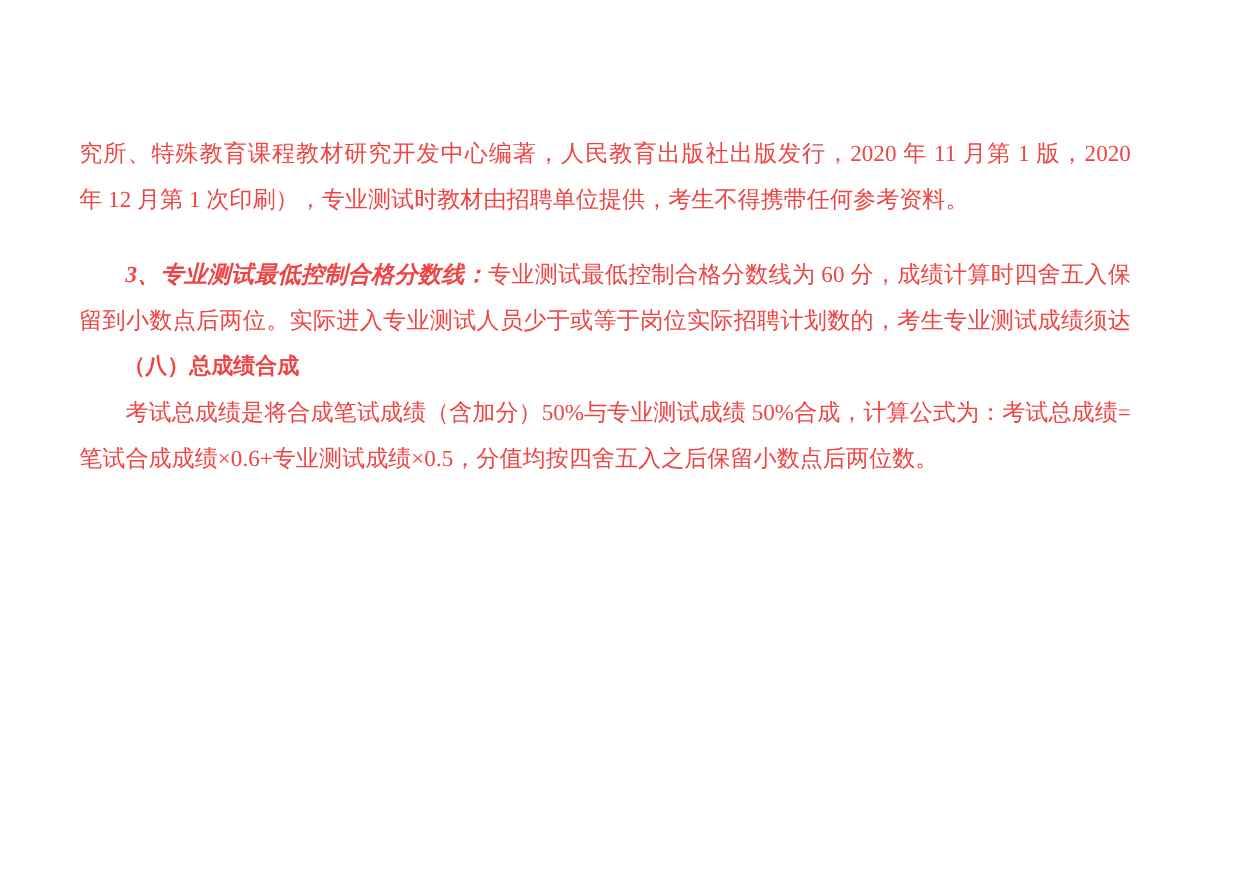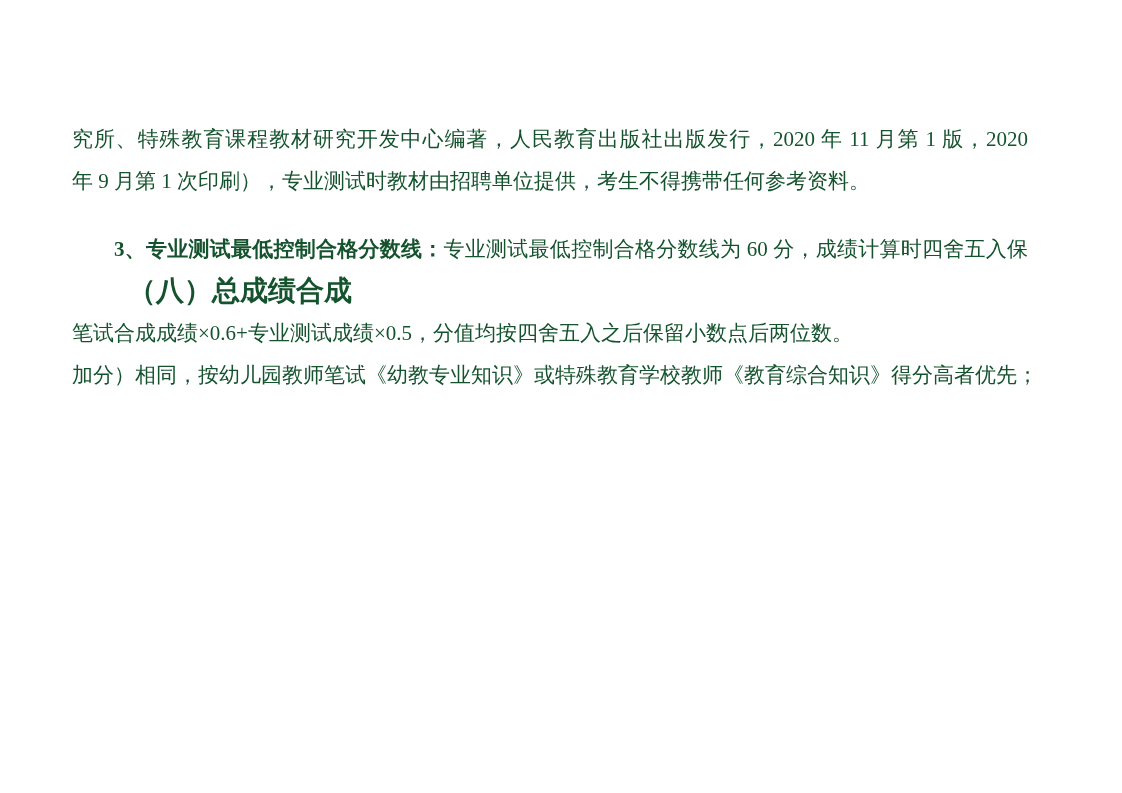--- a/index.html
+++ b/index.html
@@ -7,21 +7,21 @@
     padding: 0;
     background: #ffffff;
   }
   .page {
     position: relative;
     width: 1122px;
     height: 793px;
     background: #ffffff;
     overflow: hidden;
     font-family: "Liberation Serif", "DejaVu Serif", serif;
-    color: #14532d;
+    color: #ef4444;
   }
   .content {
     position: absolute;
     left: 72px;
     top: 118px;
     width: 956px;
     font-size: 21px;
     line-height: 42px;
   }
   .para { margin: 0; padding: 0; }
@@ -33,52 +33,54 @@
     white-space: nowrap;
   }
   .line.last {
     text-align-last: left;
   }
   .line.indent {
     text-indent: 2em;
   }
   .lead {
     font-weight: bold;
+    font-style: italic;
   }
   .heading {
     height: 42px;
     font-family: "Liberation Sans", "DejaVu Sans", sans-serif;
     font-weight: bold;
-    font-size: 28px;
+    font-size: 20px;
     text-indent: 2em;
     text-align: left;
     text-align-last: left;
     white-space: nowrap;
   }
 </style>
 </head>
 <body>
 
 <div class="page">
   <div class="content">
 
     <div class="para gap-after">
       <div class="line">究所、特殊教育课程教材研究开发中心编著，人民教育出版社出版发行，2020 年 11 月第 1 版，2020</div>
-      <div class="line last">年 9 月第 1 次印刷），专业测试时教材由招聘单位提供，考生不得携带任何参考资料。</div>
+      <div class="line last">年 12 月第 1 次印刷），专业测试时教材由招聘单位提供，考生不得携带任何参考资料。</div>
     </div>
 
     <div class="para">
       <div class="line indent"><span class="lead">3、专业测试最低控制合格分数线：</span><span>专业测试最低控制合格分数线为 60 分，成绩计算时四舍五入保</span></div>
+      <div class="line">留到小数点后两位。实际进入专业测试人员少于或等于岗位实际招聘计划数的，考生专业测试成绩须达</div>
     </div>
 
     <div class="heading">（八）总成绩合成</div>
 
     <div class="para">
+      <div class="line indent">考试总成绩是将合成笔试成绩（含加分）50%与专业测试成绩 50%合成，计算公式为：考试总成绩=</div>
       <div class="line last">笔试合成成绩×0.6+专业测试成绩×0.5，分值均按四舍五入之后保留小数点后两位数。</div>
     </div>
 
 
     <div class="para">
-      <div class="line">加分）相同，按幼儿园教师笔试《幼教专业知识》或特殊教育学校教师《教育综合知识》得分高者优先；</div>
     </div>
 
   </div>
 </div>
 
 </body></html>

